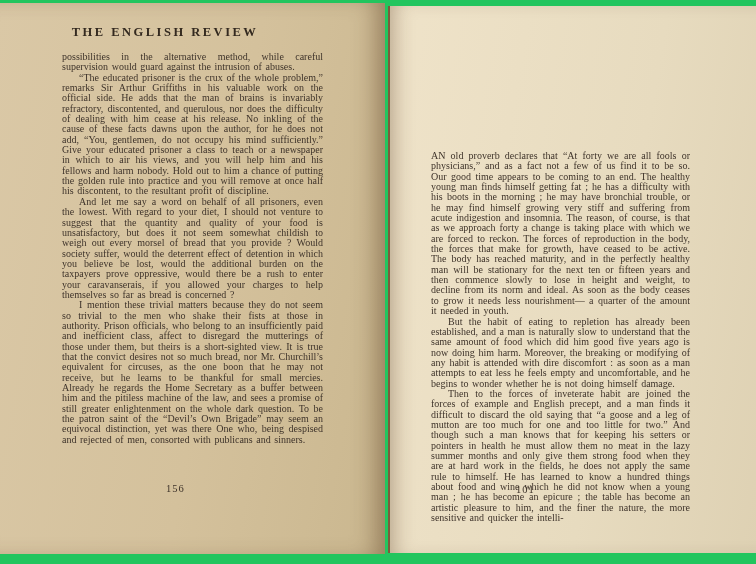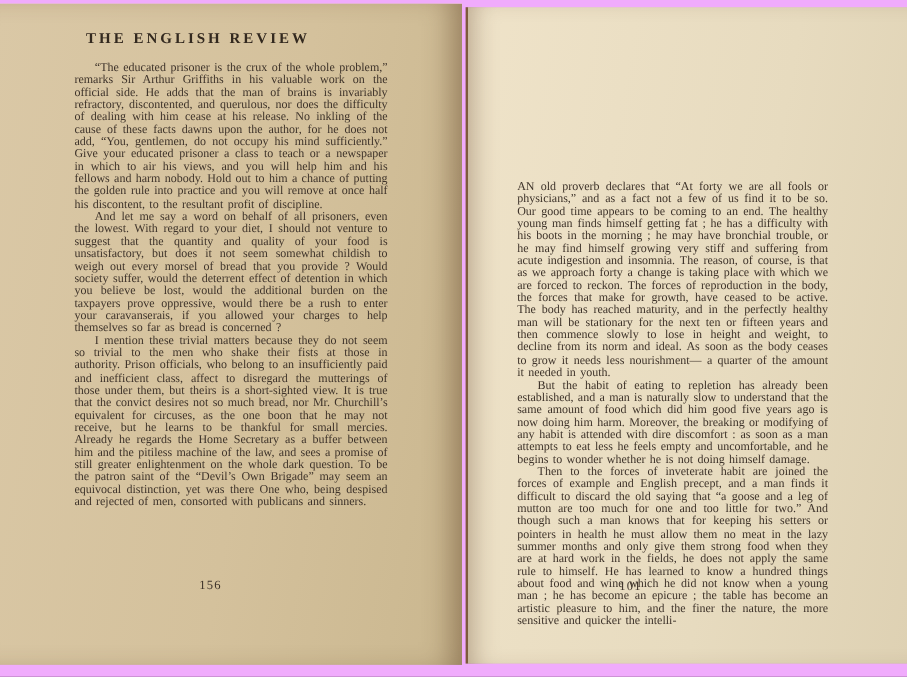--- a/index.html
+++ b/index.html
@@ -1,19 +1,19 @@
 <!DOCTYPE html>
 <html><head>
 <meta charset="utf-8">
 <style>
   html,body { margin:0; padding:0; }
   body { background:#16110d; }
   .scan {
     position:relative; width:756px; height:564px; overflow:hidden;
-    background:#f0abfc;
+    background:#22c55e;
     font-family:"Liberation Serif","DejaVu Serif",serif;
   }
   .page { position:absolute; }
   .page-left {
     left:0; top:3px; width:385px; height:551px;
     background:linear-gradient(100deg,#dac8a6 0%,#d4c19c 55%,#cab78f 100%);
     box-shadow: inset -18px 0 24px -10px rgba(80,50,25,.45);
   }
   .page-right {
     left:388px; top:6px; width:368px; height:547px;
@@ -54,20 +54,21 @@
 <body>
 
 <div class="scan">
 
   <div class="page page-left"></div>
   <div class="page page-right"></div>
 
   <div class="running-header">THE ENGLISH REVIEW</div>
 
   <div class="left-body">
+    <p class="para first">possibilities in the alternative method, while careful supervision would guard against the intrusion of abuses.</p>
     <p class="para">“The educated prisoner is the crux of the whole problem,” remarks Sir Arthur Griffiths in his valuable work on the official side.  He adds that the man of brains is invariably refractory, discontented, and querulous, nor does the difficulty of dealing with him cease at his release.  No inkling of the cause of these facts dawns upon the author, for he does not add, “You, gentlemen, do not occupy his mind sufficiently.”  Give your educated prisoner a class to teach or a newspaper in which to air his views, and you will help him and his fellows and harm nobody.  Hold out to him a chance of putting the golden rule into practice and you will remove at once half his discontent, to the resultant profit of discipline.</p>
     <p class="para">And let me say a word on behalf of all prisoners, even the lowest.  With regard to your diet, I should not venture to suggest that the quantity and quality of your food is unsatisfactory, but does it not seem somewhat childish to weigh out every morsel of bread that you provide ?  Would society suffer, would the deterrent effect of detention in which you believe be lost, would the additional burden on the taxpayers prove oppressive, would there be a rush to enter your caravanserais, if you allowed your charges to help themselves so far as bread is concerned ?</p>
     <p class="para">I mention these trivial matters because they do not seem so trivial to the men who shake their fists at those in authority. Prison officials, who belong to an insufficiently paid and inefficient class, affect to disregard the mutterings of those under them, but theirs is a short-sighted view.  It is true that the convict desires not so much bread, nor Mr. Churchill’s equivalent for circuses, as the one boon that he may not receive, but he learns to be thankful for small mercies.  Already he regards the Home Secretary as a buffer between him and the pitiless machine of the law, and sees a promise of still greater enlightenment on the whole dark question.  To be the patron saint of the “Devil’s Own Brigade” may seem an equivocal distinction, yet was there One who, being despised and rejected of men, consorted with publicans and sinners.</p>
   </div>
 
   <div class="page-number left">156</div>
 
 
 
   <div class="right-body">

